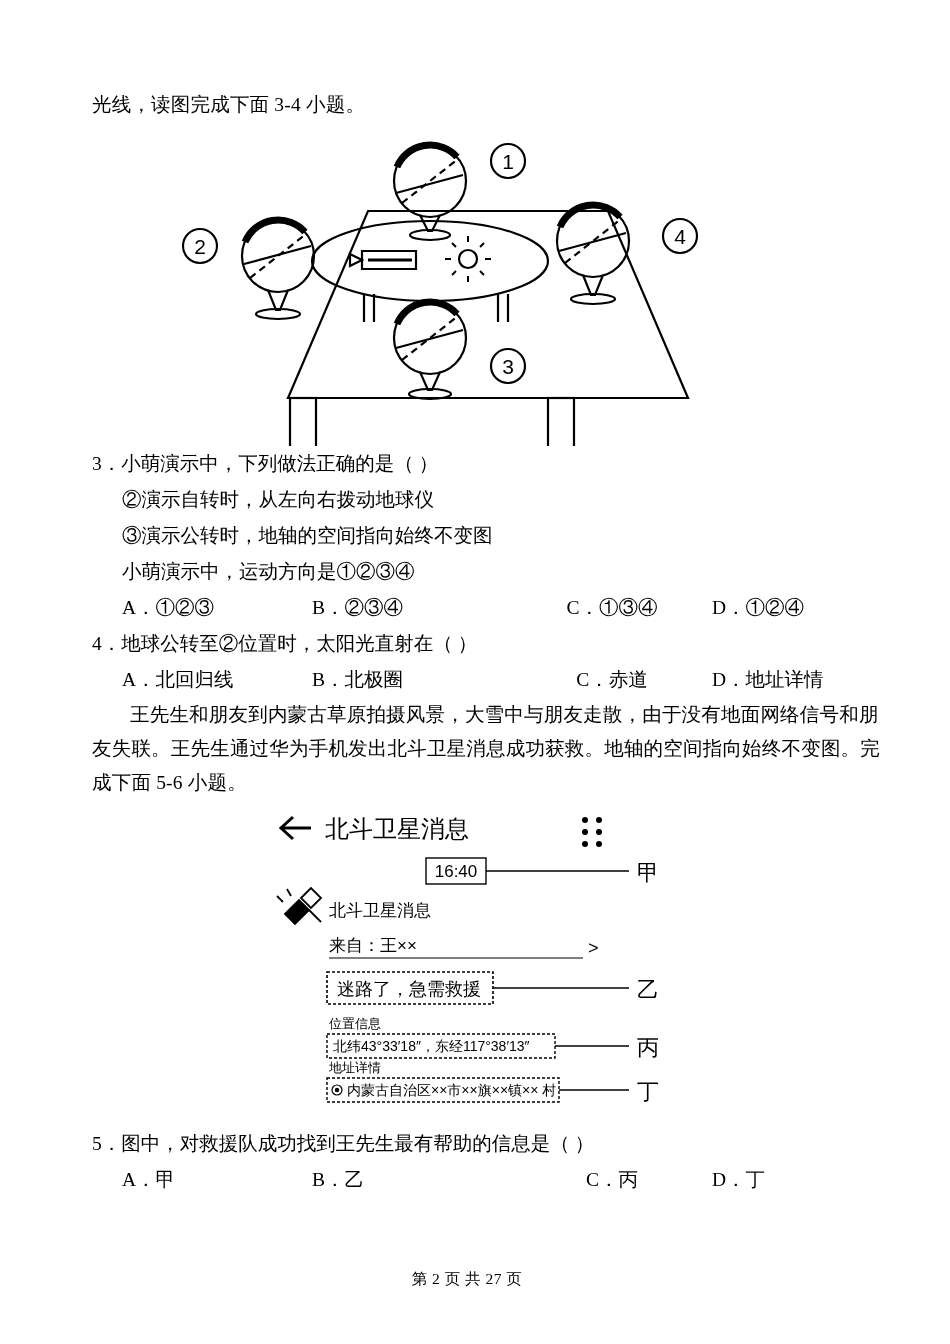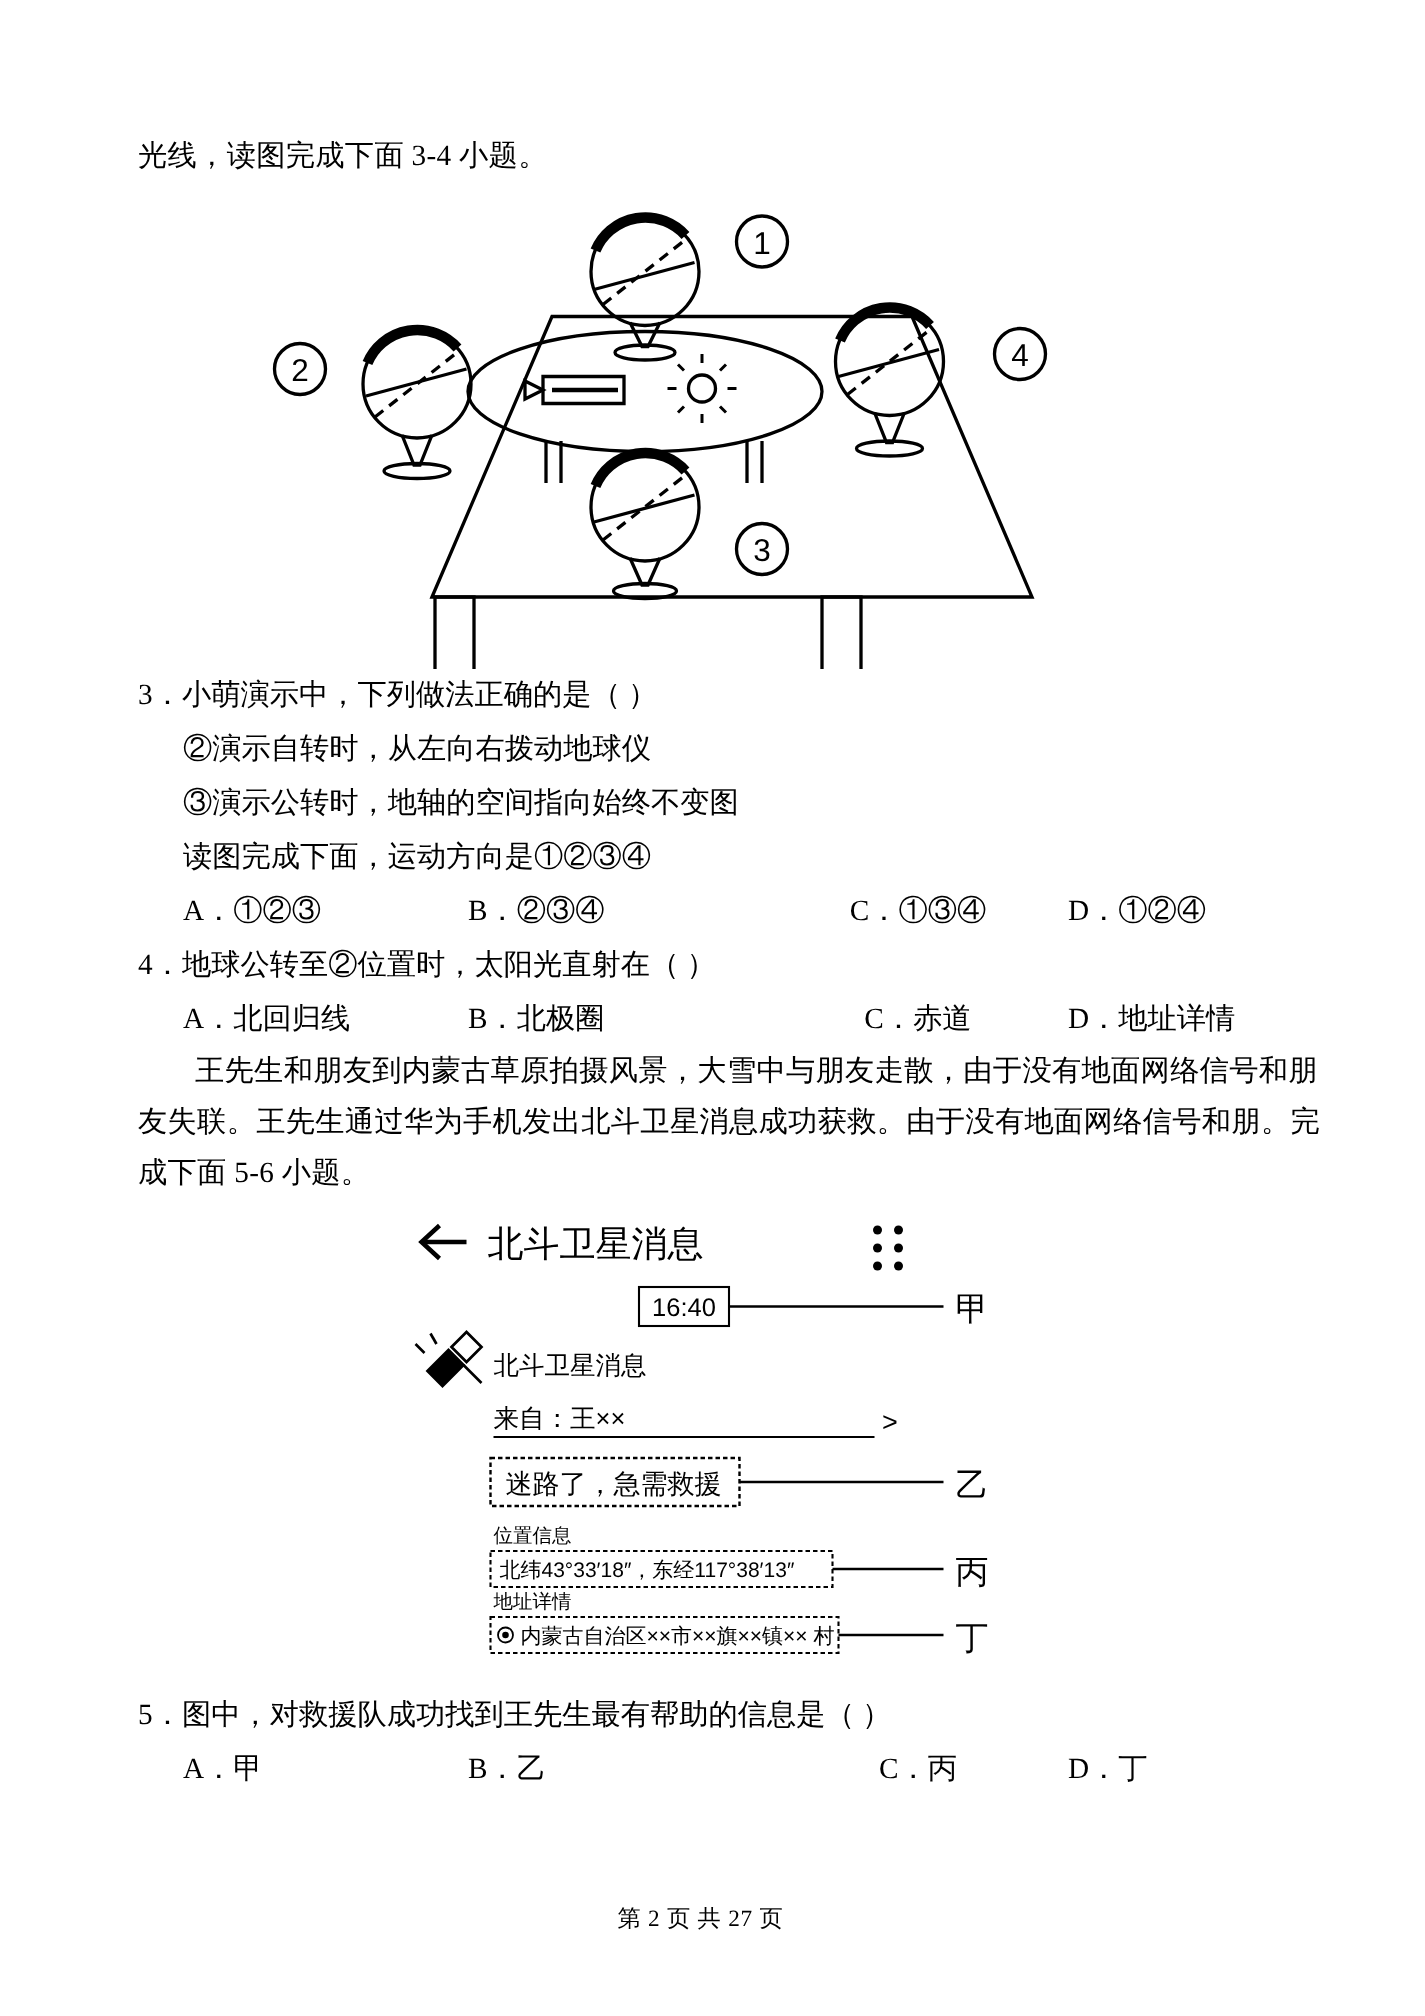--- a/index.html
+++ b/index.html
@@ -160,38 +160,38 @@
         <text x="32" y="128">2</text>
         <text x="340" y="248">3</text>
         <text x="512" y="118">4</text>
       </g>
     </svg>
   </div>
 
   <div class="qline">3．小萌演示中，下列做法正确的是（          ）</div>
   <div class="qline indent2">②演示自转时，从左向右拨动地球仪</div>
   <div class="qline indent2">③演示公转时，地轴的空间指向始终不变图</div>
-  <div class="qline indent2">读图完成下面，运动方向是①②③④</div>
+  <div class="qline indent2">小萌演示中，运动方向是①②③④</div>
   <div class="opts">
     <span class="op1">A．①②③</span>
     <span class="op2">B．②③④</span>
     <span class="op3">C．①③④</span>
     <span class="op4">D．①②④</span>
   </div>
 
   <div class="qline">4．地球公转至②位置时，太阳光直射在（          ）</div>
   <div class="opts">
     <span class="op1">A．北回归线</span>
     <span class="op2">B．北极圈</span>
     <span class="op3">C．赤道</span>
     <span class="op4">D．地址详情</span>
   </div>
 
   <div class="line indent-para">王先生和朋友到内蒙古草原拍摄风景，大雪中与朋友走散，由于没有地面网络信号和朋</div>
-  <div class="line">友失联。王先生通过华为手机发出北斗卫星消息成功获救。由于没有地面网络信号和朋。完</div>
+  <div class="line">友失联。王先生通过华为手机发出北斗卫星消息成功获救。地轴的空间指向始终不变图。完</div>
   <div class="line">成下面 5-6 小题。</div>
 
   <div class="fig2">
     <svg width="470" height="310" viewBox="0 0 470 310">
 
       <g stroke="#000" stroke-width="3" fill="none">
         <line x1="18" y1="22" x2="48" y2="22"></line>
         <polyline points="30,11 18,22 30,33"></polyline>
       </g>
       <text x="62" y="31" font-family="'Liberation Sans', sans-serif" font-size="24">北斗卫星消息</text>

